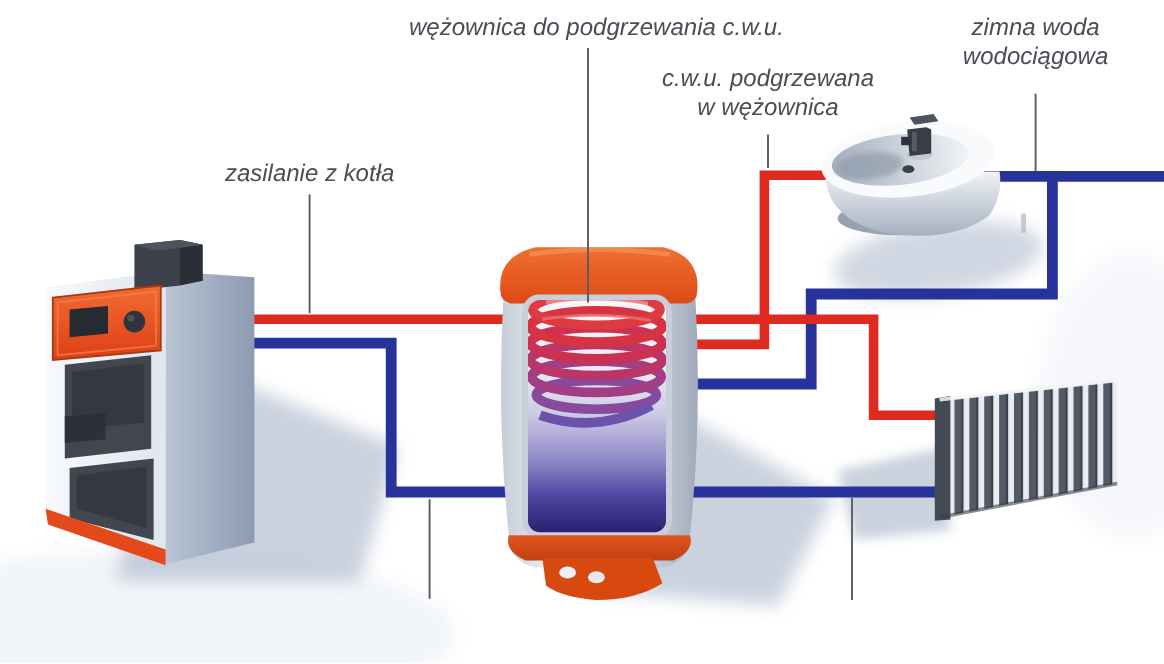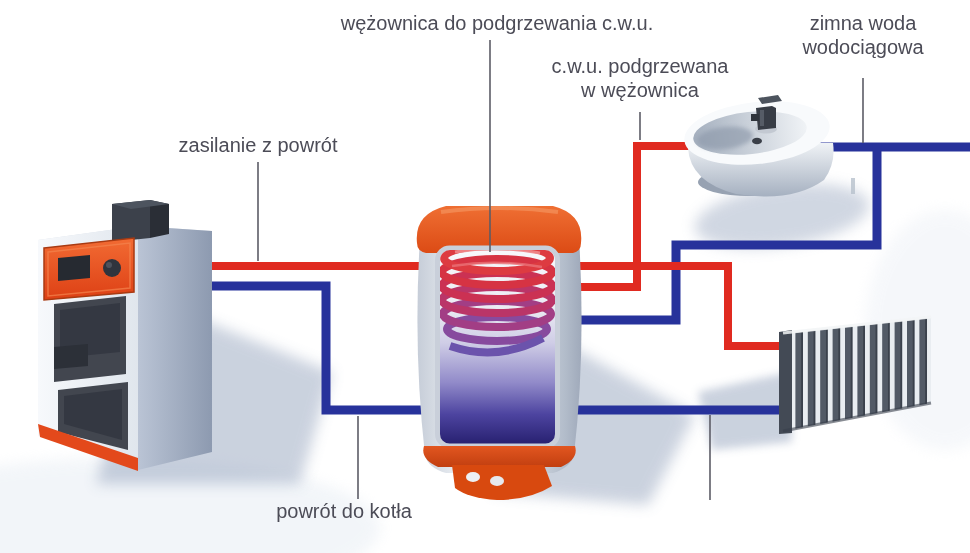--- a/index.html
+++ b/index.html
@@ -8,21 +8,21 @@
     background:var(--background,#fff);
     font-family:"Liberation Sans",sans-serif;
   }
   .stage svg{position:absolute;left:0;top:0;}
   .lbl{
     position:absolute;
     color:var(--label-text,#4c4c57);
     font-size:20px;line-height:1.18;text-align:center;
     user-select:none;
   }
-  .lbl span{display:block;}
+  .lbl span{display:block;font-style:italic;}
   .pipe-cold{stroke:var(--cold,#27329b);stroke-width:9;fill:none;}
   .pipe-hot{stroke:var(--hot,#e02a20);stroke-width:8;fill:none;}
   .leader{stroke:var(--leader,#5c5c66);stroke-width:1.6;fill:none;}
 </style>
 </head>
 <body>
 
 <div class="stage">
 
 <svg width="970" height="553" viewBox="0 0 970 553">
@@ -202,19 +202,16 @@
 </div>
 <div class="lbl" style="left:545px;top:55px;width:190px;">
   <span>c.w.u. podgrzewana</span>
   <span>w wężownica</span>
 </div>
 <div class="lbl" style="left:765px;top:12px;width:196px;">
   <span>zimna woda</span>
   <span>wodociągowa</span>
 </div>
 <div class="lbl" style="left:160px;top:134px;width:196px;">
-  <span>zasilanie z powrót</span>
-</div>
-<div class="lbl" style="left:246px;top:500px;width:196px;">
-  <span>powrót do kotła</span>
+  <span>zasilanie z kotła</span>
 </div>
 
 </div>
 
 </body></html>

